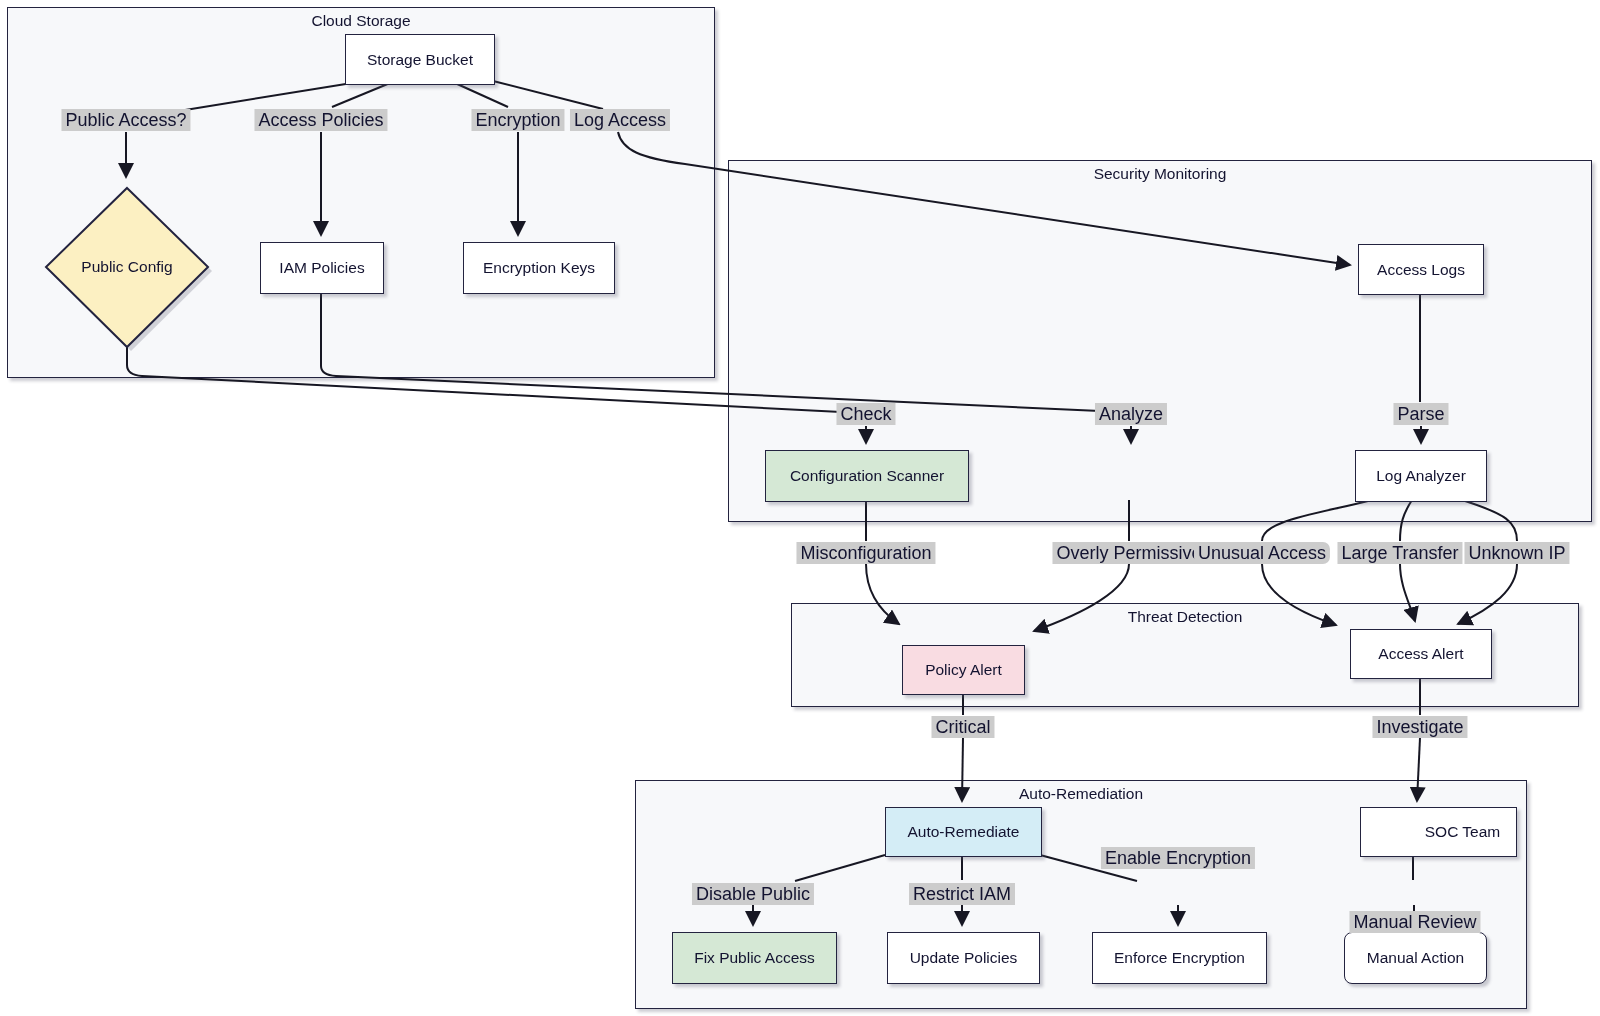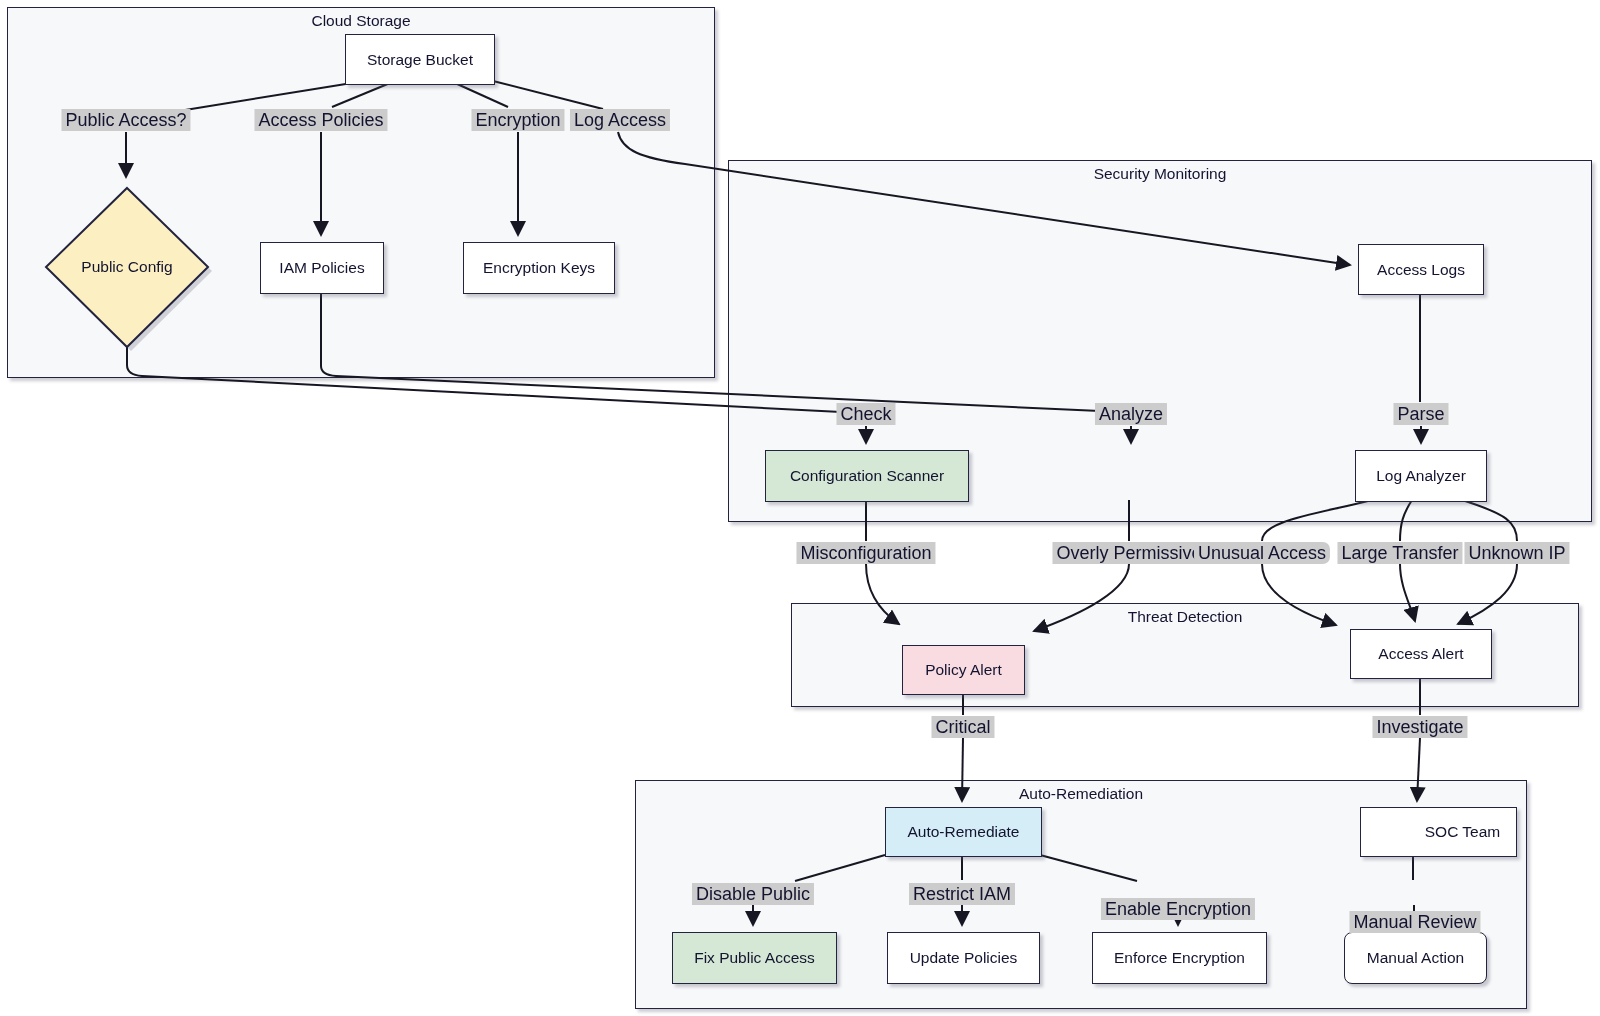--- a/index.html
+++ b/index.html
@@ -198,16 +198,16 @@
   <div class="edge-label" style="left:1129px;top:542px;">Overly Permissive</div>
   <div class="edge-label" style="left:1262px;top:542px;border-radius:7px;">Unusual Access</div>
   <div class="edge-label" style="left:1400px;top:542px;">Large Transfer</div>
   <div class="edge-label" style="left:1517px;top:542px;">Unknown IP</div>
 
   <div class="edge-label" style="left:963px;top:716px;">Critical</div>
   <div class="edge-label" style="left:1420px;top:716px;">Investigate</div>
 
   <div class="edge-label" style="left:753px;top:883px;">Disable Public</div>
   <div class="edge-label" style="left:962px;top:883px;">Restrict IAM</div>
-  <div class="edge-label" style="left:1178px;top:898px;">Enable Encryption</div>
+  <div class="edge-label" style="left:1178px;top:847px;">Enable Encryption</div>
   <div class="edge-label" style="left:1415px;top:883px;margin-top:28px;">Manual Review</div>
 
 </div>
 
 </body></html>

